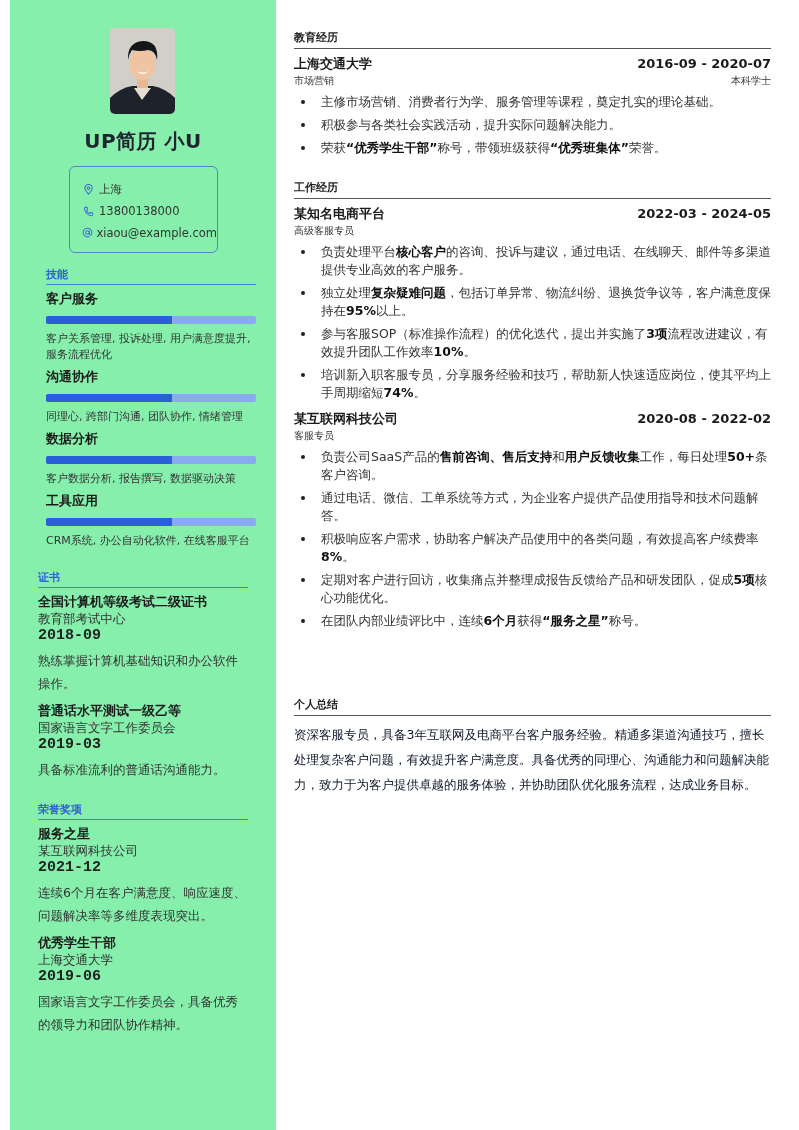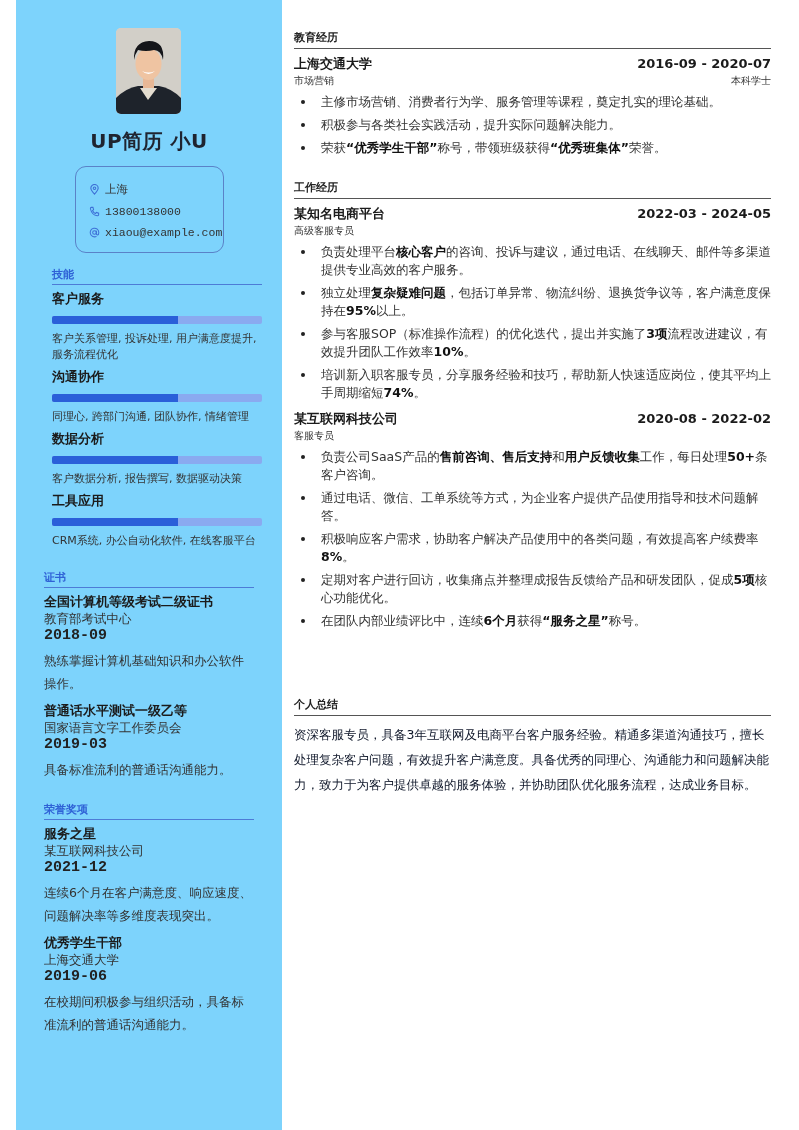--- a/index.html
+++ b/index.html
@@ -1,34 +1,34 @@
 <!DOCTYPE html>
 <html><head>
 <meta charset="utf-8">
 <style>
   * { box-sizing: border-box; margin: 0; padding: 0; }
   html, body { width: 799px; height: 1130px; background: #ffffff; overflow: hidden; }
   body { font-family: "DejaVu Sans", "Liberation Sans", sans-serif; color: #222; position: relative; }
 
   .sidebar {
-    position: absolute; left: 16px; top: 0; width: 266px; height: 1130px;
-    background: #7dd3fc;
+    position: absolute; left: 10px; top: 0; width: 266px; height: 1130px;
+    background: #86efac;
     padding: 0 28px;
   }
   .photo {
     position: absolute; left: 100px; top: 28px; width: 65px; height: 86px;
     border-radius: 5px; overflow: hidden; background: #d6d3cc;
   }
   .name {
     position: absolute; left: 0; width: 266px; top: 128px; text-align: center;
     font-size: 20px; font-weight: bold; color: #1f2430; letter-spacing: 0.5px;
   }
   .contact-box {
     position: absolute; left: 59px; top: 166px; width: 149px; height: 87px;
-    border: 1.5px solid #5a82c8; border-radius: 11px; padding: 12px 0 0 11px; font-family: Liberation Mono, monospace;
+    border: 1.5px solid #5a82c8; border-radius: 6px; padding: 12px 0 0 11px;
   }
   .contact-row { display: flex; align-items: center; height: 21.5px; font-size: 11.5px; color: #333; }
   .contact-row .ic { width: 15px; height: 14px; margin-right: 3px; display: inline-flex; align-items: center; justify-content: center; }
   .contact-row svg { width: 11px; height: 11px; }
 
   .side-section { position: absolute; left: 28px; width: 210px; }
   .side-title {
     font-size: 11px; font-weight: bold; color: #2f62d6;
     border-bottom: 1.5px solid #4d7bd6; padding-bottom: 2px; margin-bottom: 5px;
   }
@@ -156,21 +156,21 @@
     <div>
       <div class="item-title">服务之星</div>
       <div class="item-sub">某互联网科技公司</div>
       <div class="item-date">2021-12</div>
       <div class="item-desc">连续6个月在客户满意度、响应速度、问题解决率等多维度表现突出。</div>
     </div>
     <div>
       <div class="item-title">优秀学生干部</div>
       <div class="item-sub">上海交通大学</div>
       <div class="item-date">2019-06</div>
-      <div class="item-desc">在校期间积极参与组织活动，具备标准流利的普通话沟通能力。</div>
+      <div class="item-desc">国家语言文字工作委员会，具备优秀的领导力和团队协作精神。</div>
     </div>
   </section>
 </aside>
 
 <main class="main">
 
   <section style="position:absolute; top:30px; left:0; width:477px;">
     <div class="sec-title">教育经历</div>
     <div class="entry-head">
       <span class="entry-org">上海交通大学</span>

